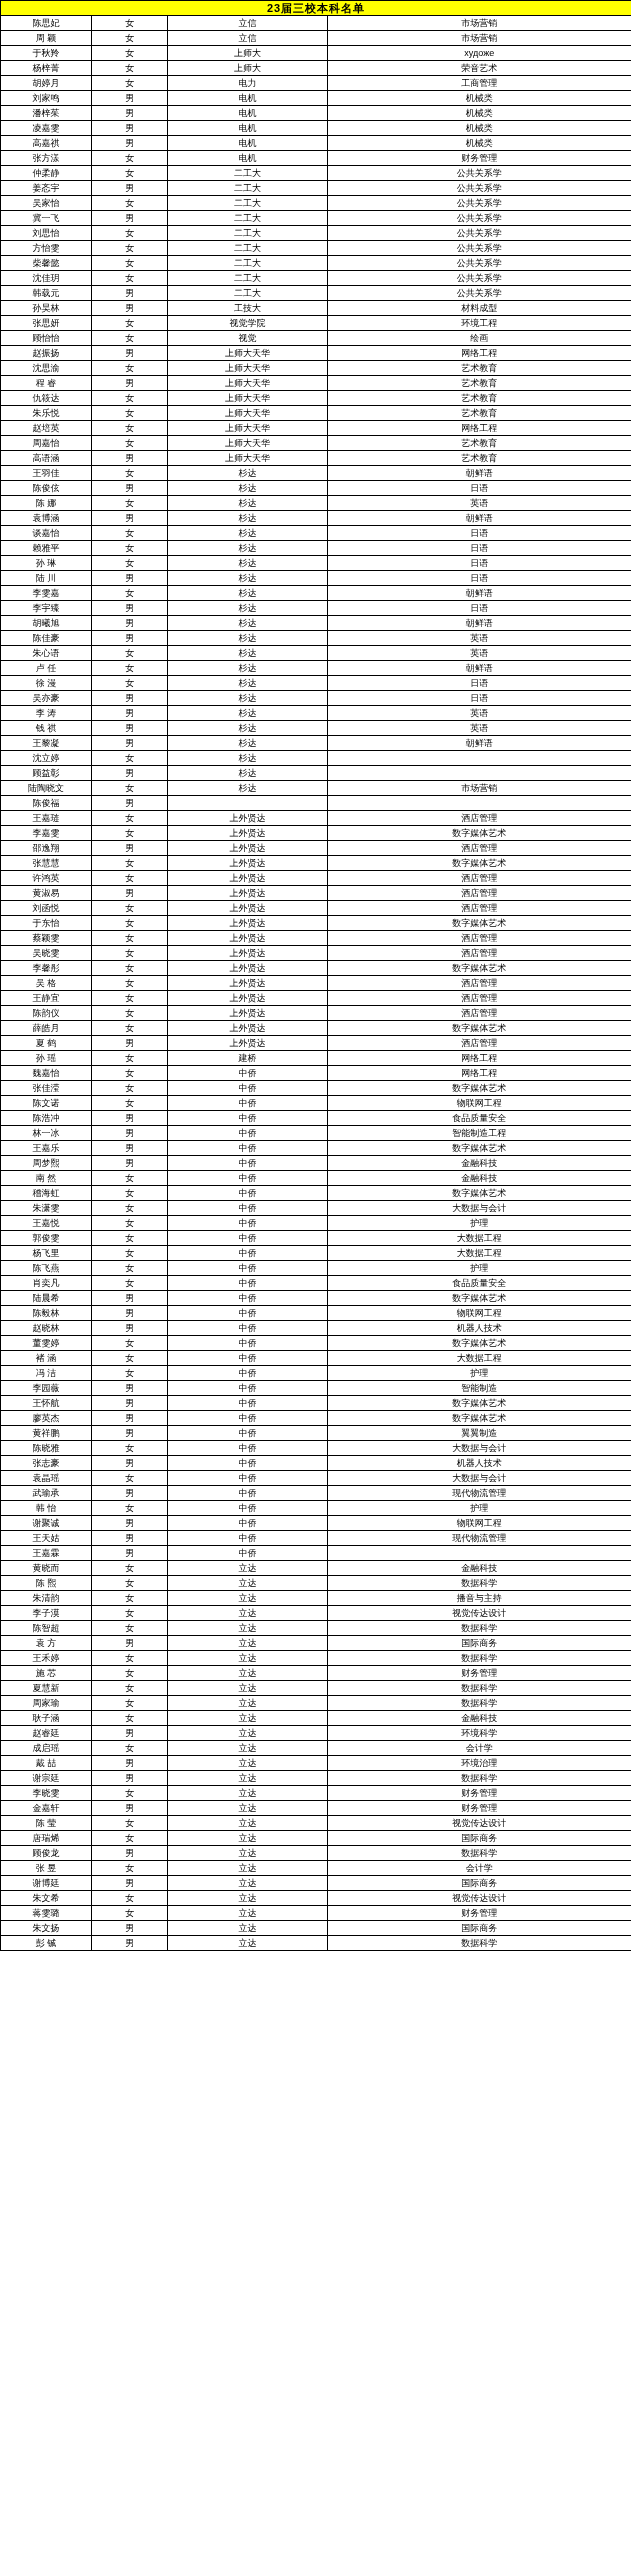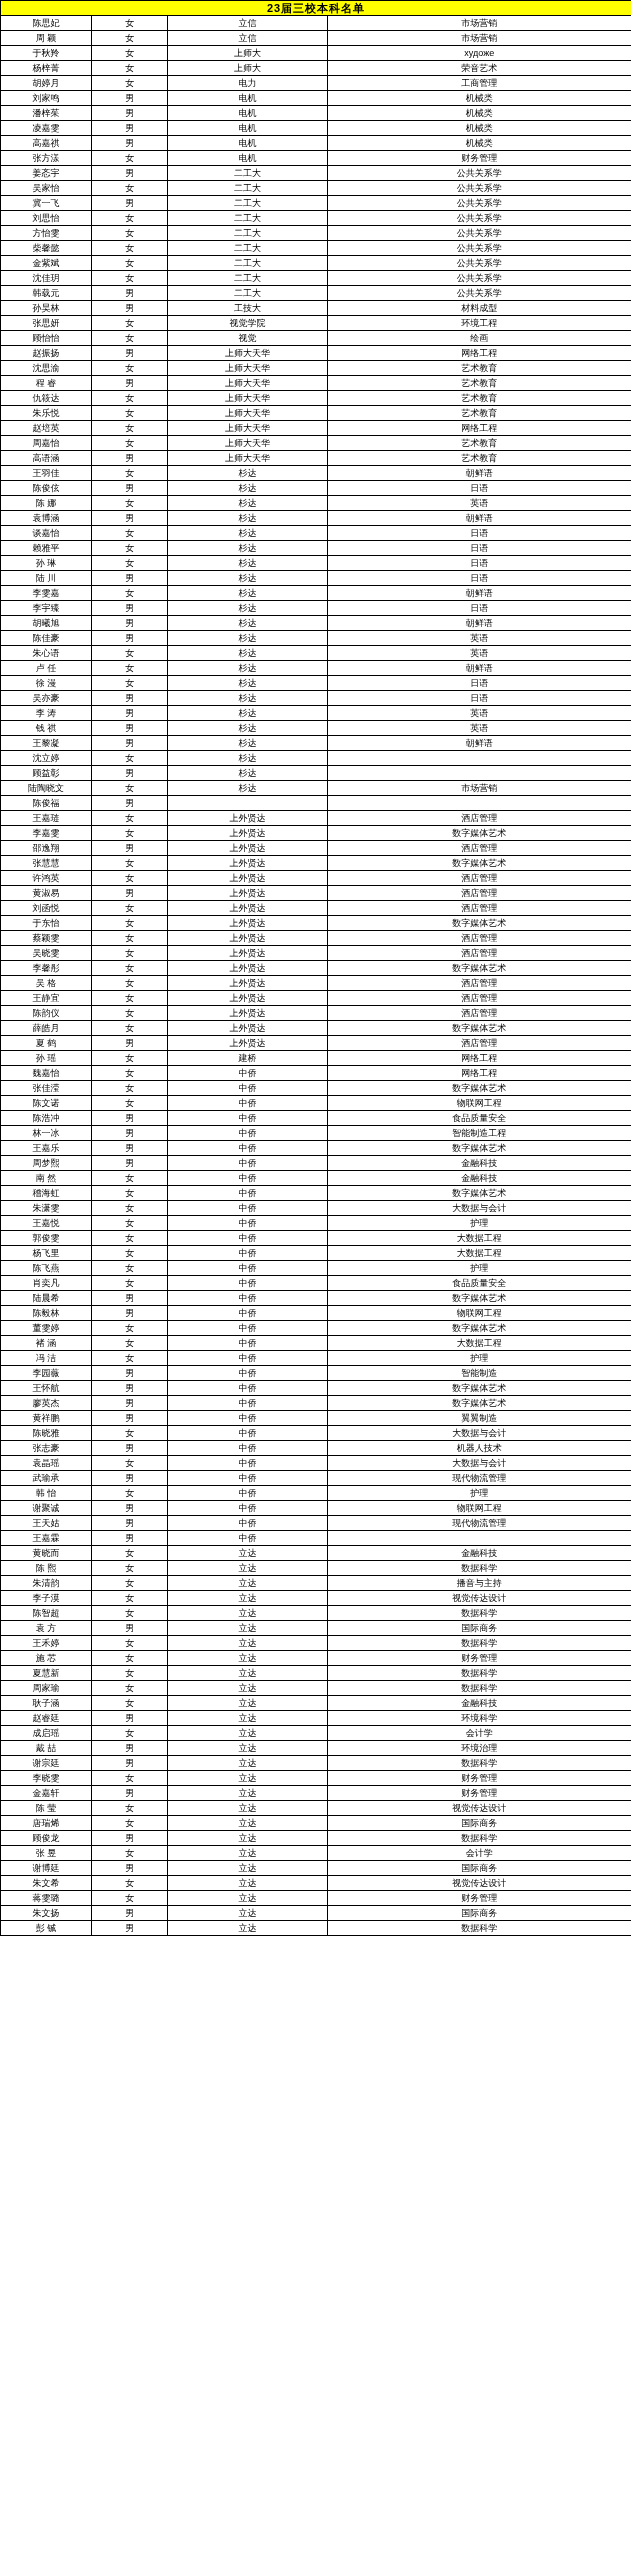--- a/index.html
+++ b/index.html
@@ -119,57 +119,57 @@
           <td class="school">电机</td>
           <td class="major">机械类</td>
         </tr>
         <tr>
           <td class="name">张方漾</td>
           <td class="gender">女</td>
           <td class="school">电机</td>
           <td class="major">财务管理</td>
         </tr>
         <tr>
-          <td class="name">姜忞宇</td>
-          <td class="gender">男</td>
+          <td class="name">仲柔静</td>
+          <td class="gender">女</td>
           <td class="school">二工大</td>
           <td class="major">公共关系学</td>
         </tr>
         <tr>
-          <td class="name">吴家怡</td>
-          <td class="gender">女</td>
+          <td class="name">姜忞宇</td>
+          <td class="gender">男</td>
           <td class="school">二工大</td>
           <td class="major">公共关系学</td>
         </tr>
         <tr>
-          <td class="name">冀一飞</td>
-          <td class="gender">男</td>
+          <td class="name">吴家怡</td>
+          <td class="gender">女</td>
           <td class="school">二工大</td>
           <td class="major">公共关系学</td>
         </tr>
         <tr>
-          <td class="name">刘思怡</td>
-          <td class="gender">女</td>
+          <td class="name">冀一飞</td>
+          <td class="gender">男</td>
           <td class="school">二工大</td>
           <td class="major">公共关系学</td>
         </tr>
         <tr>
-          <td class="name">方怡雯</td>
+          <td class="name">刘思怡</td>
           <td class="gender">女</td>
           <td class="school">二工大</td>
           <td class="major">公共关系学</td>
         </tr>
         <tr>
-          <td class="name">柴馨懿</td>
+          <td class="name">方怡雯</td>
           <td class="gender">女</td>
           <td class="school">二工大</td>
           <td class="major">公共关系学</td>
         </tr>
         <tr>
-          <td class="name">金紫斌</td>
+          <td class="name">柴馨懿</td>
           <td class="gender">女</td>
           <td class="school">二工大</td>
           <td class="major">公共关系学</td>
         </tr>
         <tr>
           <td class="name">沈佳玥</td>
           <td class="gender">女</td>
           <td class="school">二工大</td>
           <td class="major">公共关系学</td>
         </tr>
@@ -579,20 +579,26 @@
           <td class="name">陆晨希</td>
           <td class="gender">男</td>
           <td class="school">中侨</td>
           <td class="major">数字媒体艺术</td>
         </tr>
         <tr>
           <td class="name">陈毅林</td>
           <td class="gender">男</td>
           <td class="school">中侨</td>
           <td class="major">物联网工程</td>
+        </tr>
+        <tr>
+          <td class="name">赵晓林</td>
+          <td class="gender">男</td>
+          <td class="school">中侨</td>
+          <td class="major">机器人技术</td>
         </tr>
         <tr>
           <td class="name">董雯婷</td>
           <td class="gender">女</td>
           <td class="school">中侨</td>
           <td class="major">数字媒体艺术</td>
         </tr>
         <tr>
           <td class="name">褚 涵</td>
           <td class="gender">女</td>

